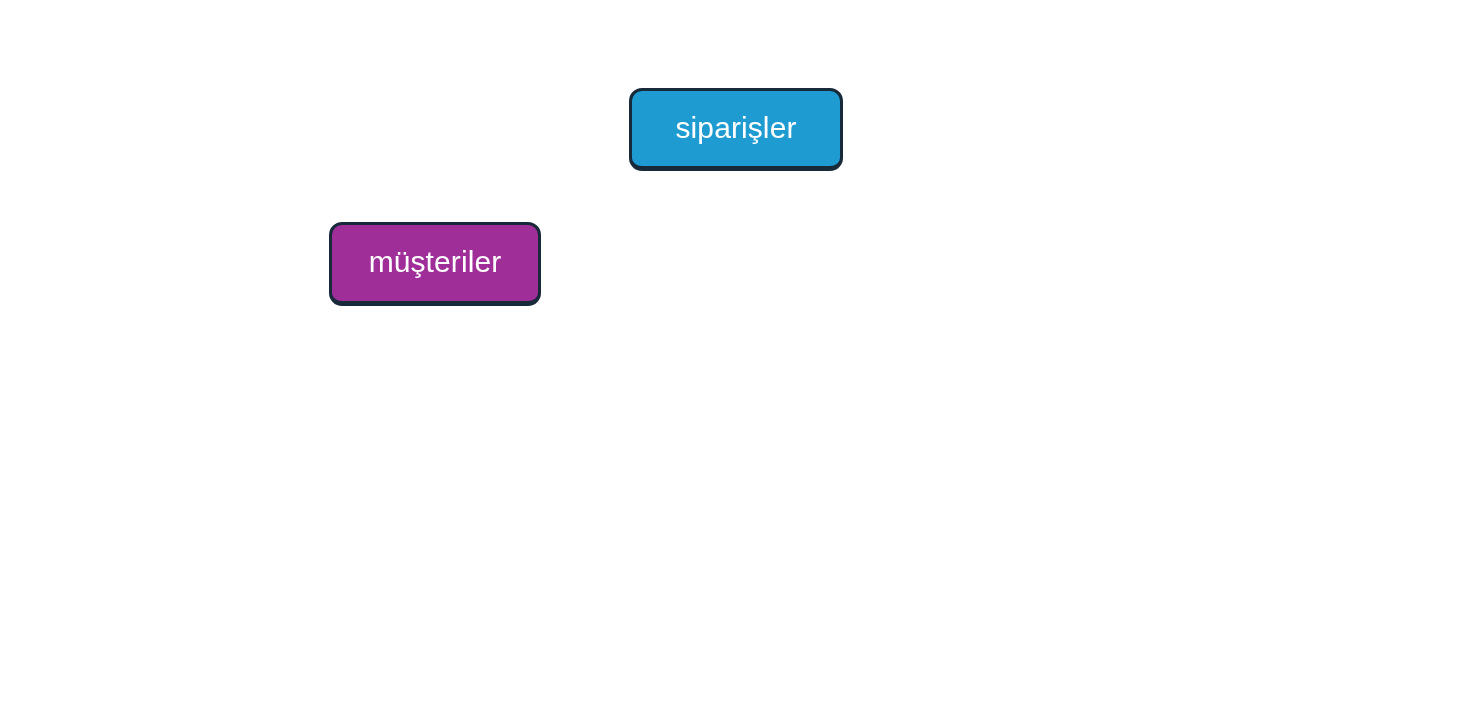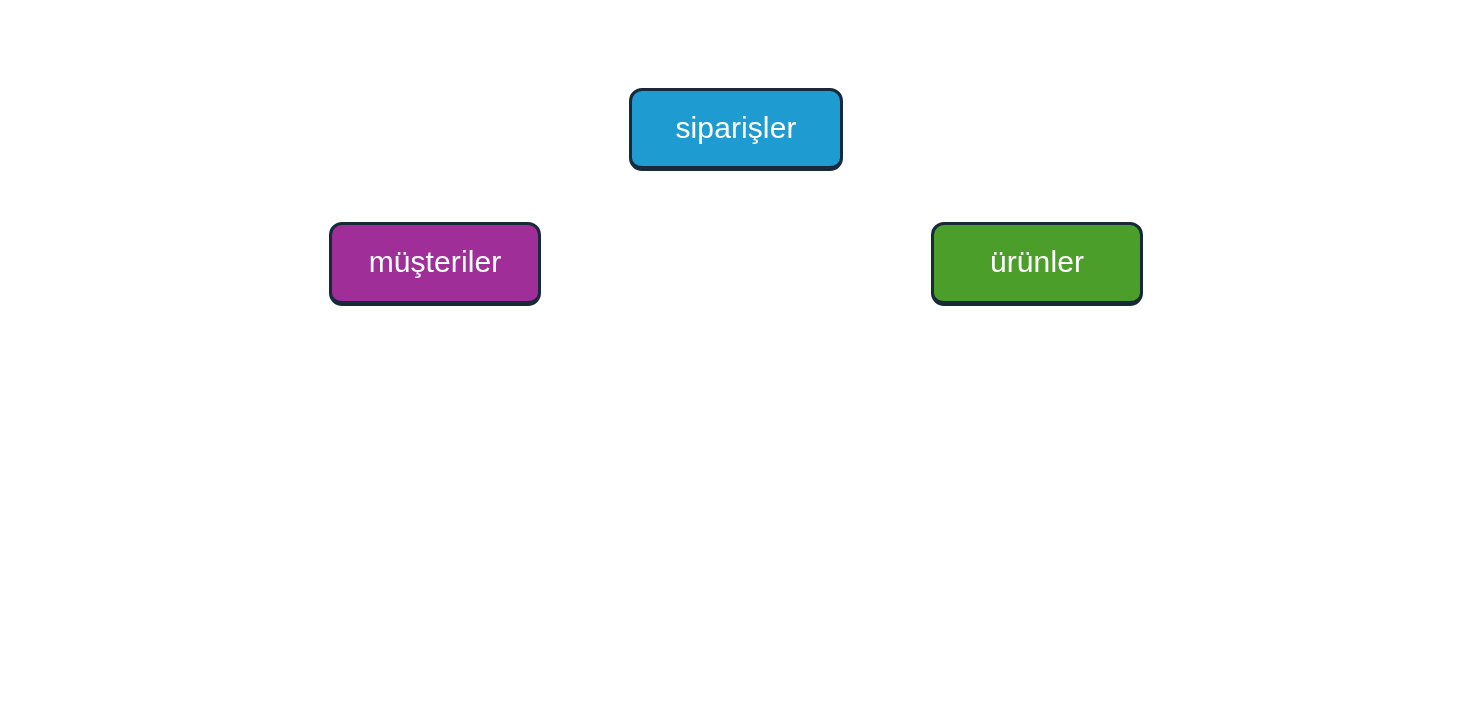--- a/index.html
+++ b/index.html
@@ -70,17 +70,14 @@
 <div id="canvas">
 
   <div class="node node--orders">
     <span class="node-label">siparişler</span>
   </div>
 
   <div class="node node--customers">
     <span class="node-label">müşteriler</span>
   </div>
 
-  <div class="node node--products">
-    <span class="node-label">ürünler</span>
-  </div>
 
 </div>
 
 </body></html>

